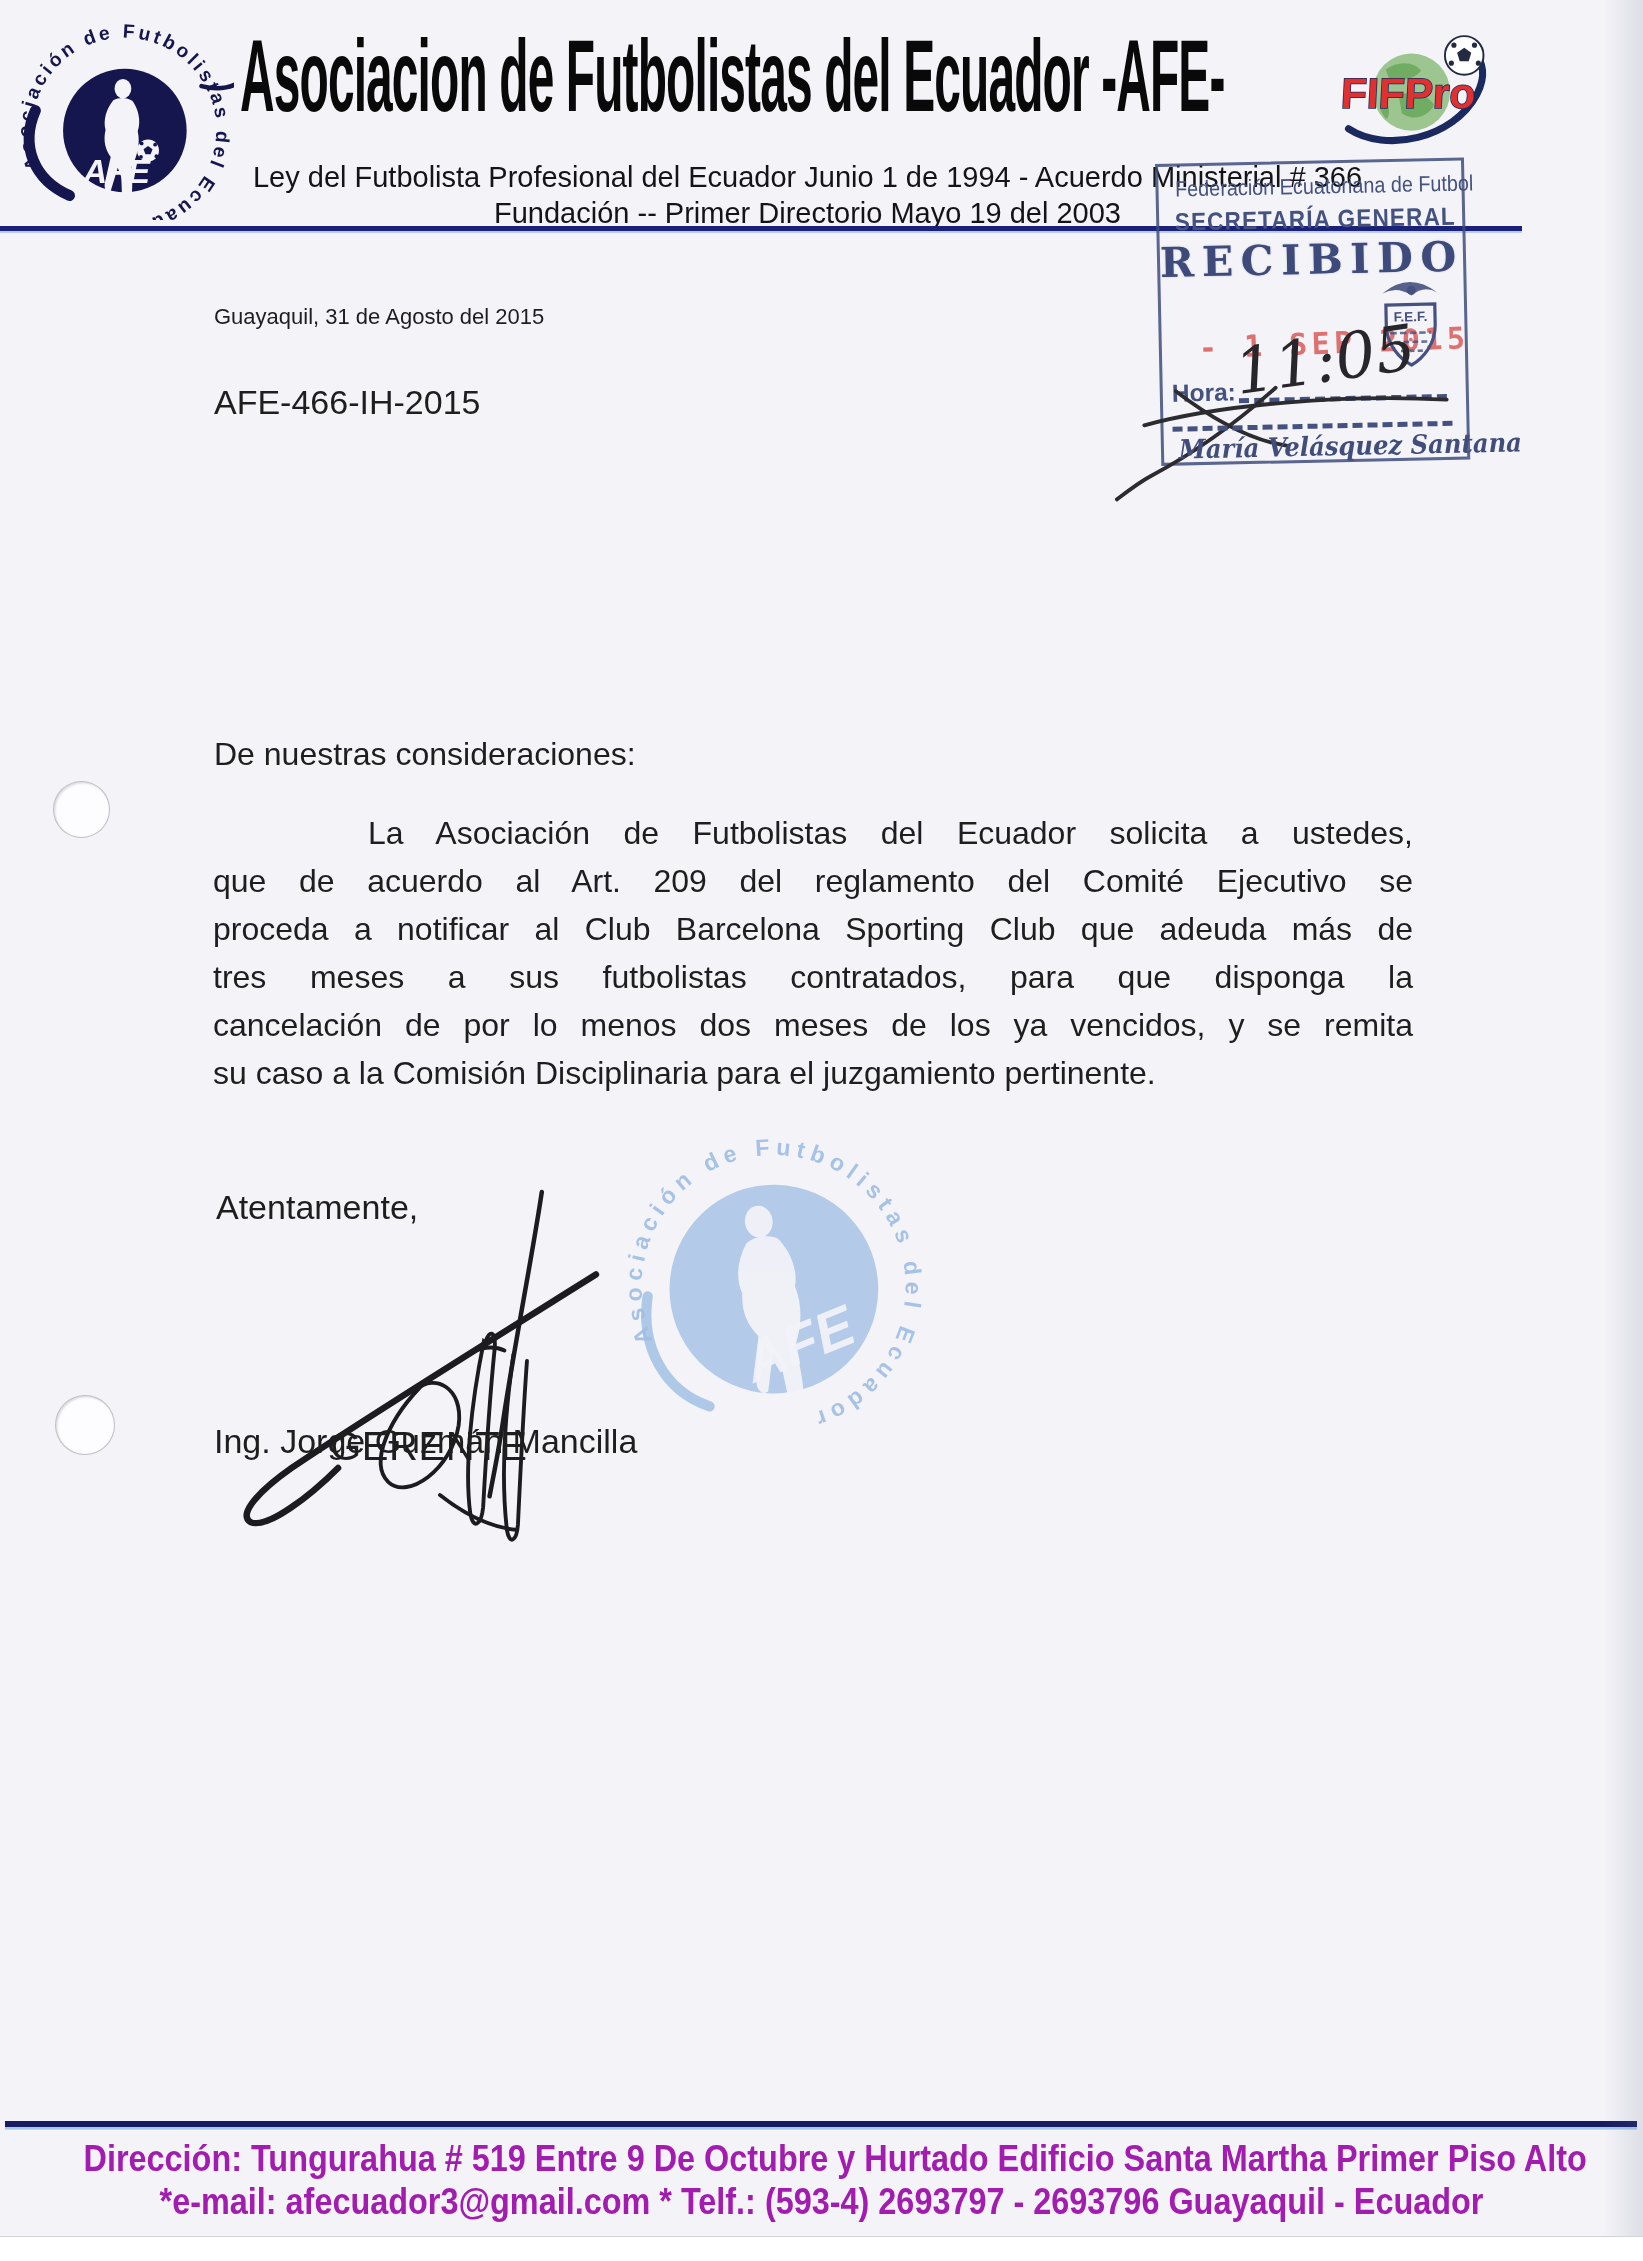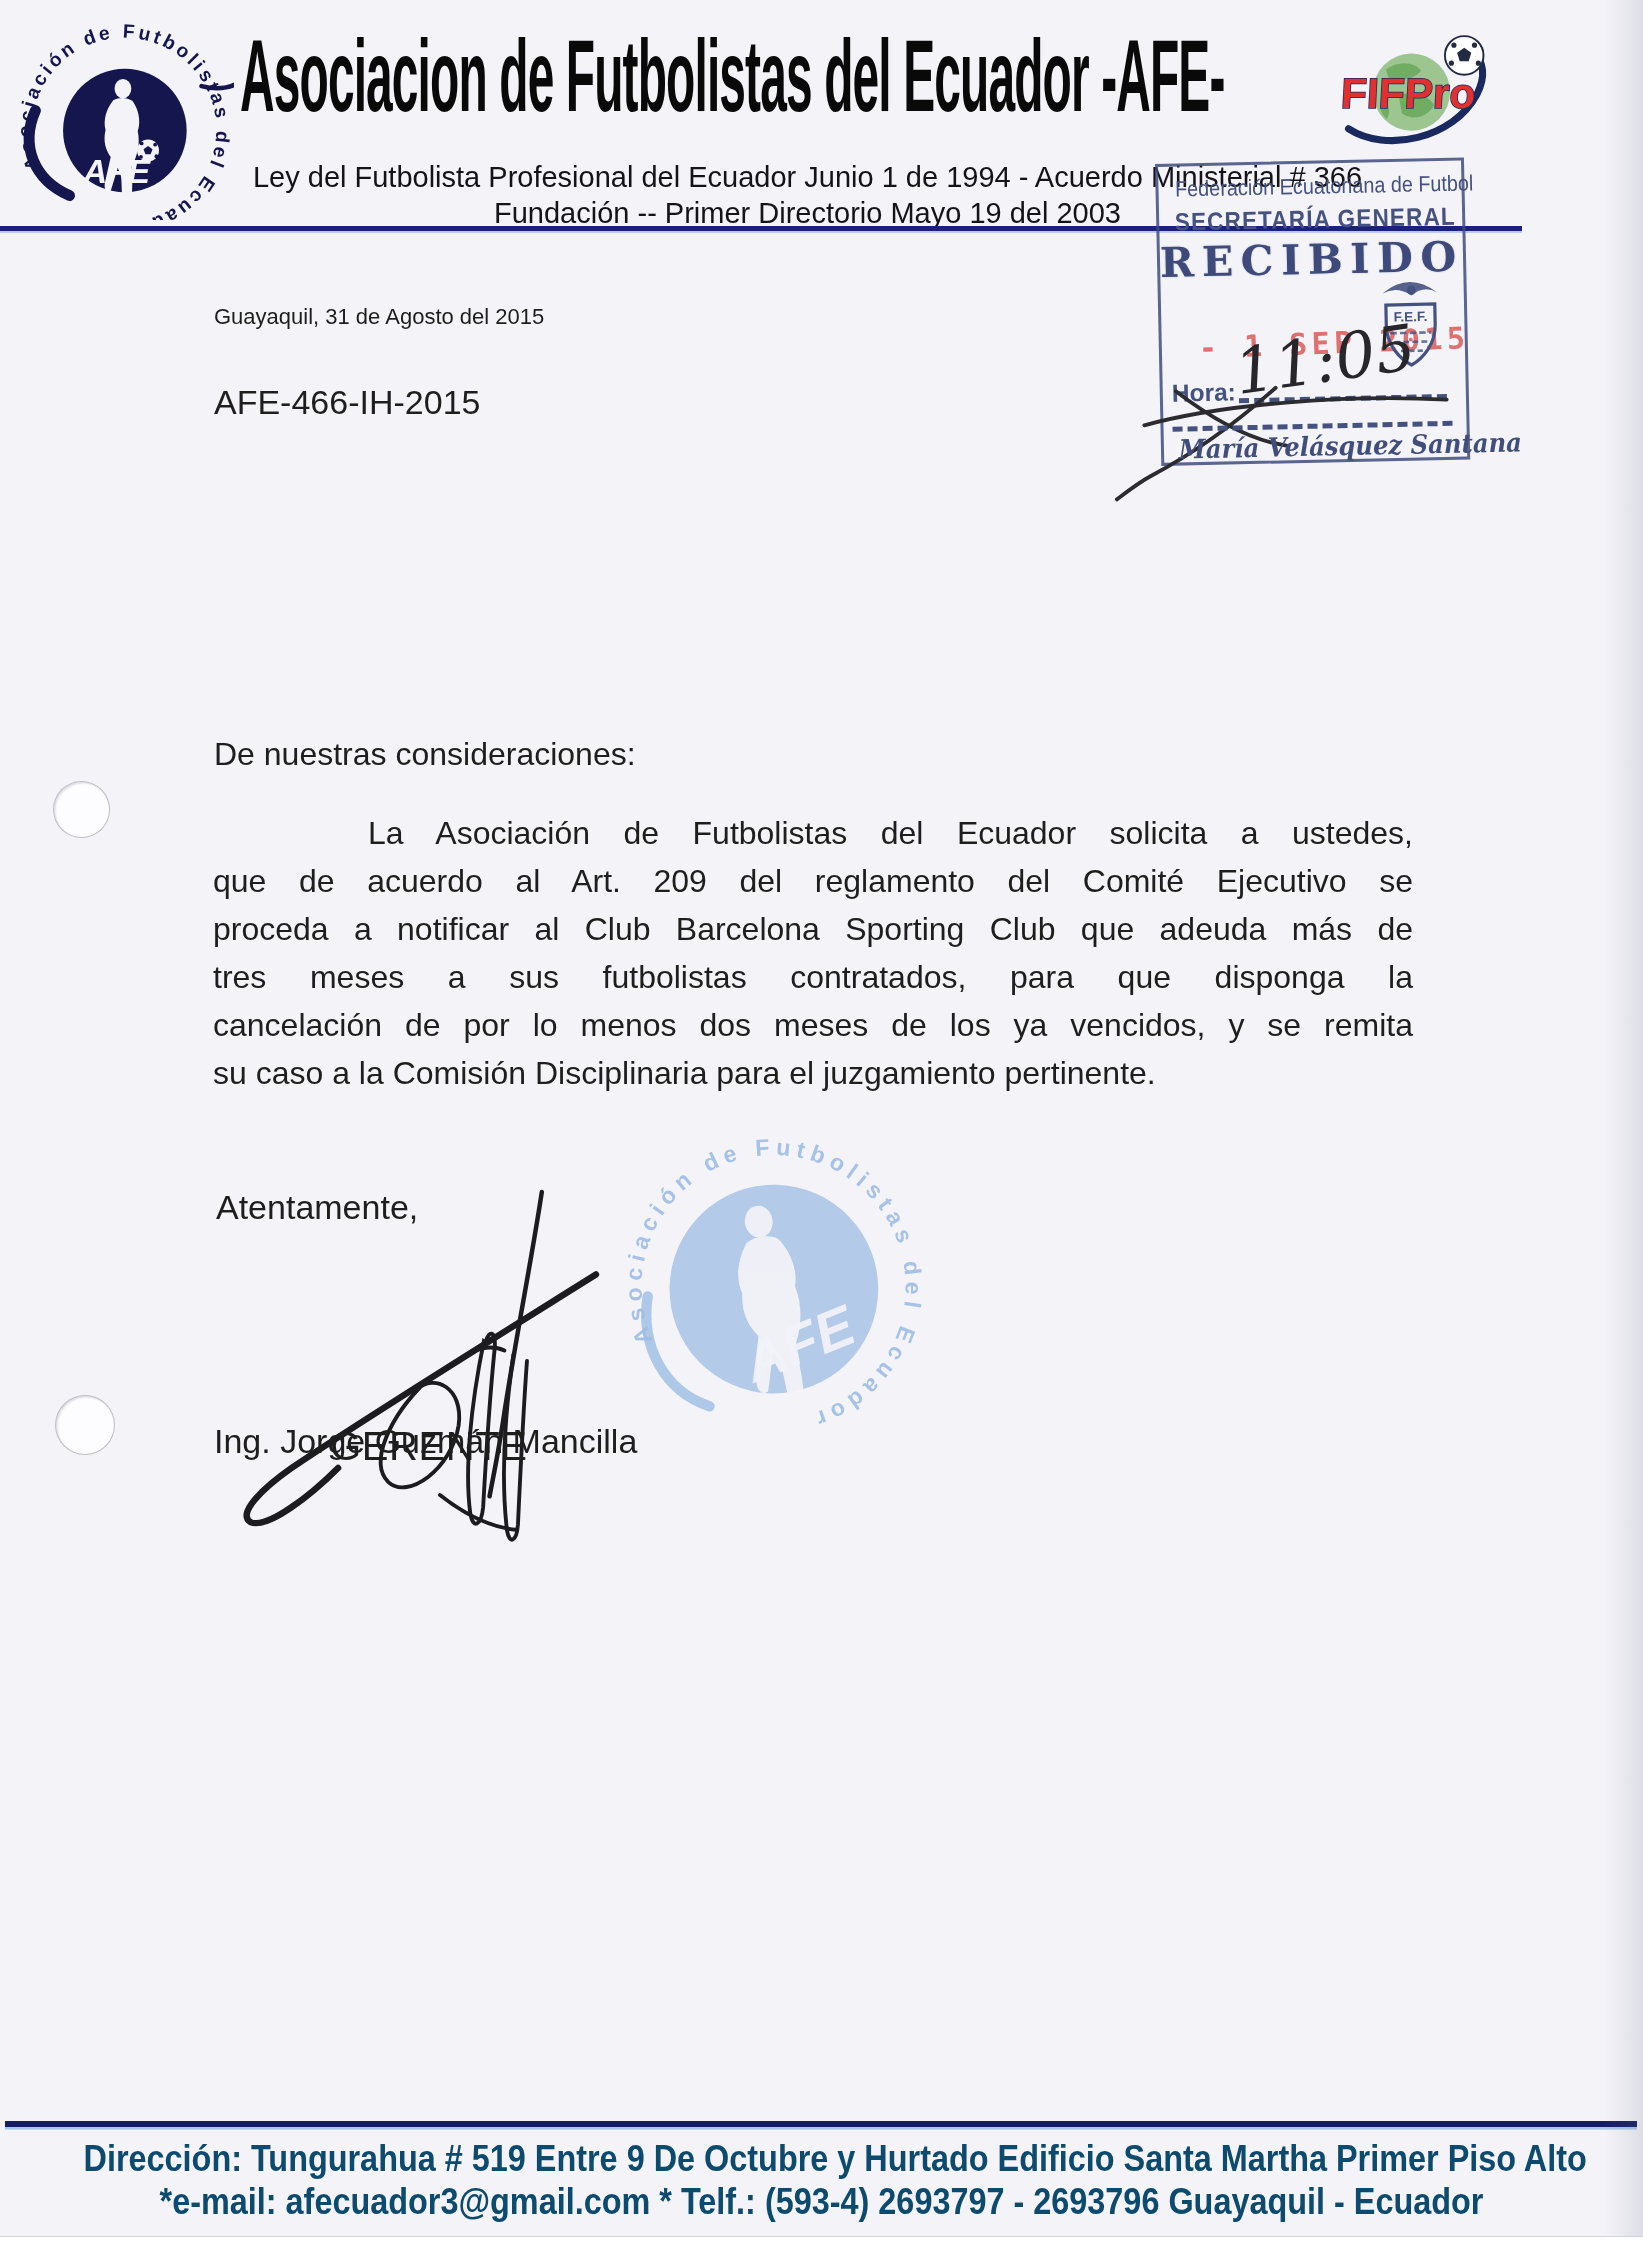--- a/index.html
+++ b/index.html
@@ -71,21 +71,21 @@
   .hole{
     border-radius:50%;background:#fdfdff;
     border:1.9px solid rgba(140,140,155,0.55);
     box-shadow:inset 1.3px 1.3px 1.9px rgba(120,120,135,.25);
   }
   .hole1{left:53px;top:781px;width:55px;height:55px;}
   .hole2{left:55px;top:1395px;width:58px;height:58px;}
   
   .footer-rule{left:5.2px;top:2121px;width:1632px;height:5.8px;background:#161d63;
     box-shadow:0 2.6px 0 rgba(90,160,220,.5);}
-  .footer-line{left:0;top:2138px;width:1643px;text-align:center;color:#0c4a6e;
+  .footer-line{left:0;top:2138px;width:1643px;text-align:center;color:#a21caf;
     font-size:36px;font-weight:bold;white-space:nowrap;}
   .footer-line2{top:2181px;}
   .footer-line .squeeze{display:inline-block;transform:scaleX(0.9);transform-origin:center;}
   .bottom-strip{left:0;top:2236px;width:1643px;height:25px;background:#ffffff;border-top:1.3px solid #d2d2da;}
   .right-shadow{right:0;top:0;width:39px;height:2236px;
     background:linear-gradient(to right, rgba(110,110,135,0), rgba(110,110,135,0.16));}
 </style>
 </head>
 <body>
 

